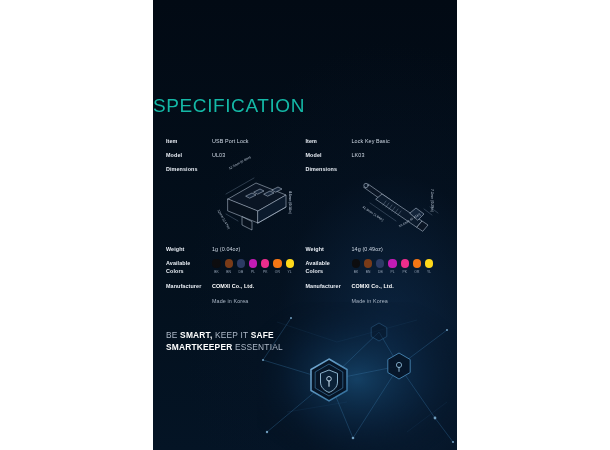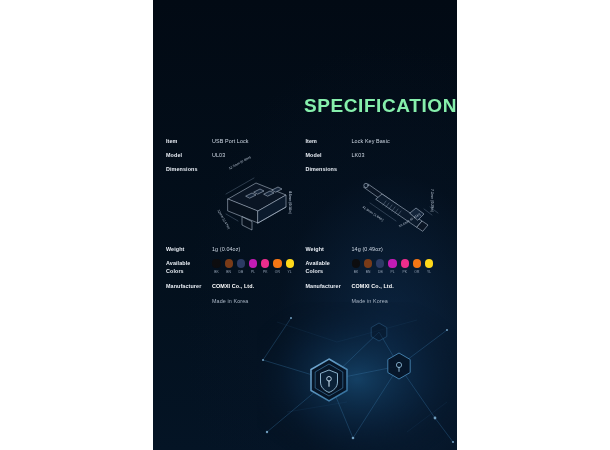--- a/index.html
+++ b/index.html
@@ -34,24 +34,24 @@
     inset: 0;
     background:
       radial-gradient(ellipse at 78% 74%, rgba(18,52,92,0.55) 0%, rgba(8,22,42,0.25) 34%, rgba(3,12,23,0) 62%),
       linear-gradient(180deg, #020a14 0%, #03101d 62%, #041425 100%);
     pointer-events: none;
   }
   #sheet > * { position: relative; z-index: 2; }
 
   
   .title {
-    text-align: right;
-    color: #86efac;
+    text-align: left;
+    color: #14b8a6;
     font-size: 19px;
-    font-weight: bold;
+    font-weight: normal;
     letter-spacing: 0.6px;
     margin-top: 95px;
   }
 
   
   .tables {
     display: flex;
     margin-top: 20px;
     padding: 0 12px 0 13px;
     gap: 0;
@@ -432,16 +432,20 @@
           <polygon points="0,-13 11.2,-6.5 11.2,6.5 0,13 -11.2,6.5 -11.2,-6.5" fill="#061527" stroke="#4a8ab9" stroke-width="1" opacity="0.9"></polygon>
           <circle cx="0" cy="-1" r="2.6" fill="none" stroke="#9ecbea" stroke-width="0.8"></circle>
           <path d="M0 1.2 L0 5.4" stroke="#9ecbea" stroke-width="0.9" stroke-linecap="round"></path>
         </g>
 
         <g transform="translate(122,30)" opacity="0.45">
           <polygon points="0,-9 7.8,-4.5 7.8,4.5 0,9 -7.8,4.5 -7.8,-4.5" fill="#061527" stroke="#3f7cac" stroke-width="0.8"></polygon>
         </g>
       </svg>
 
+      <div class="tagline">
+        <div><span>BE </span><b>SMART,</b><span> KEEP IT </span><b>SAFE</b></div>
+        <div><b>SMARTKEEPER</b><span> ESSENTIAL</span></div>
+      </div>
     </div>
 
   </div>
 </div>
 
 </body></html>

